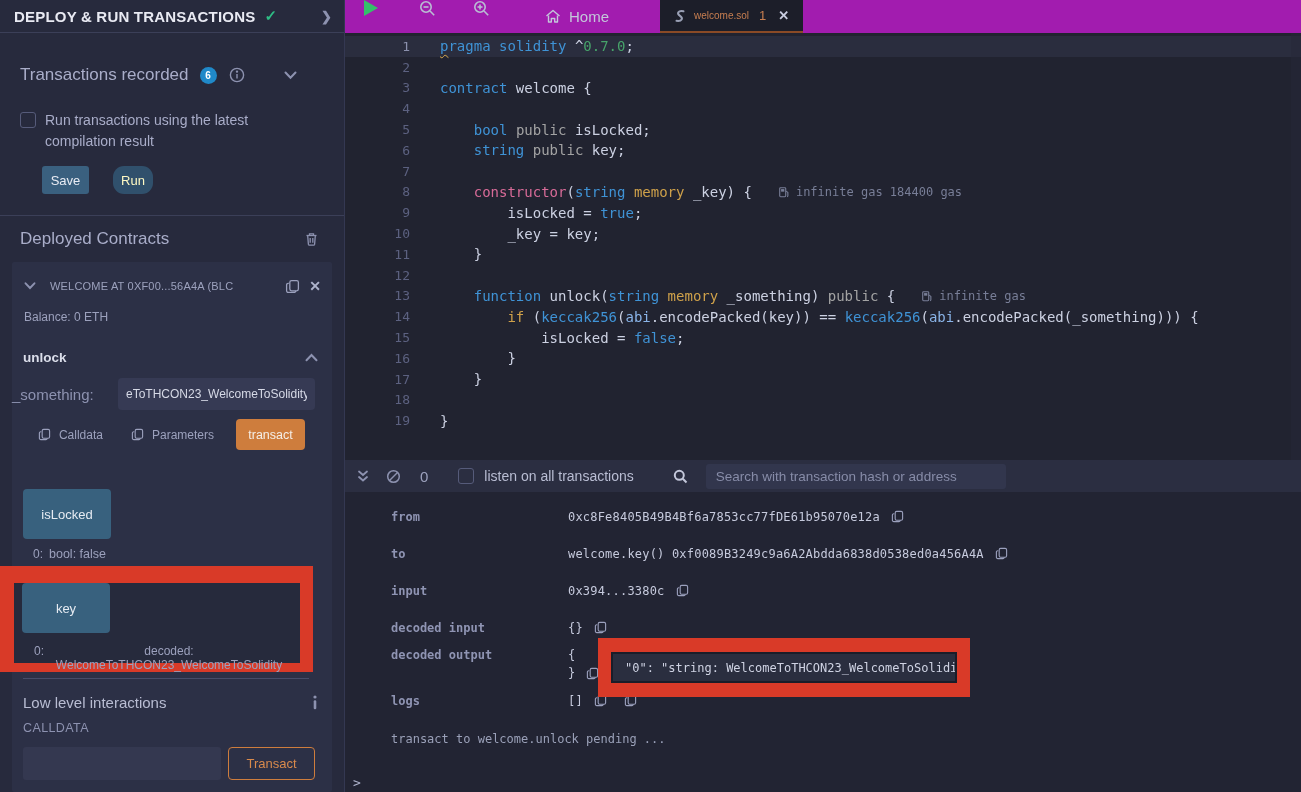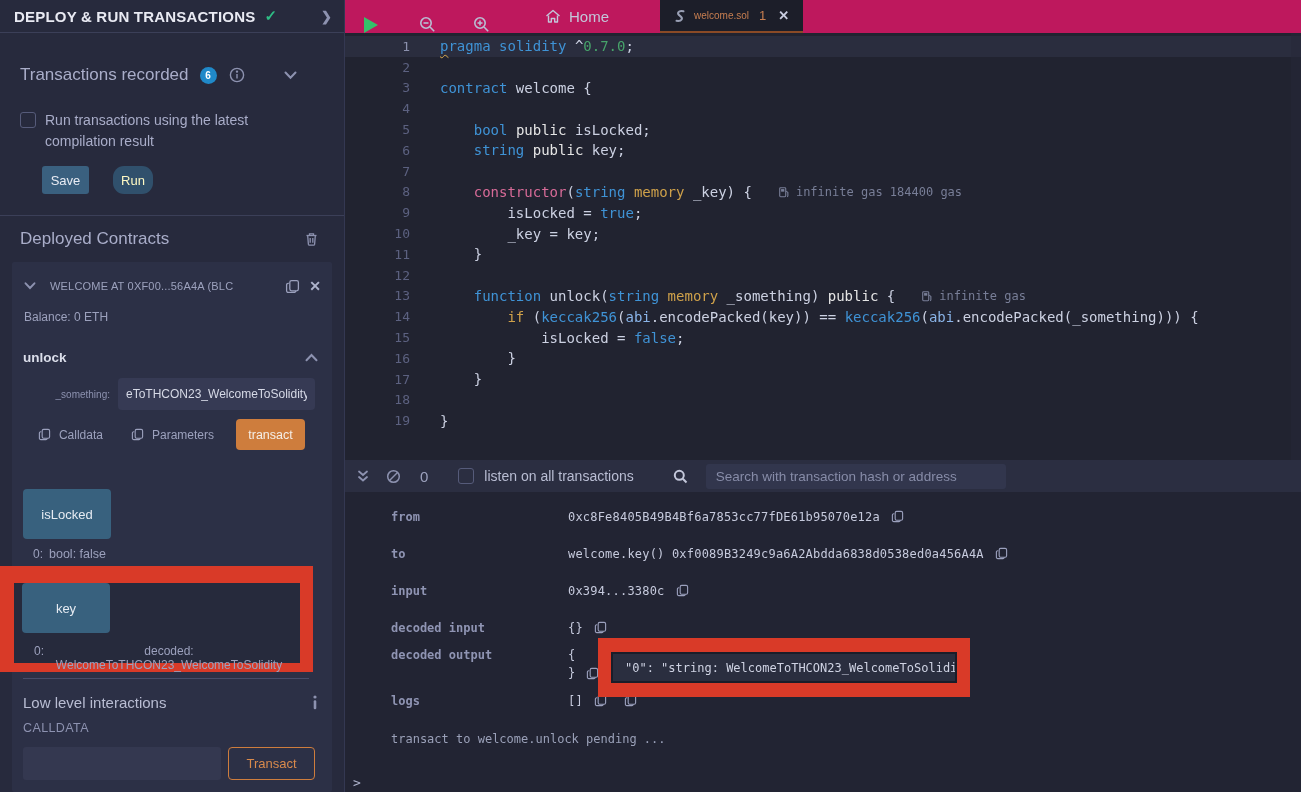--- a/index.html
+++ b/index.html
@@ -72,21 +72,21 @@
   .card-head .cp { margin: 0 9px 0 6px; }
   .close-x { color: #aeb3cc; font-size: 14px; font-weight: 700; }
 
   .balance { margin: 16px 0 0 12px; font-size: 12px; color: #9ca1bd; }
 
   .fn-head { display: flex; align-items: center; margin: 26px 14px 0 11px; }
   .fn-name { font-size: 13.5px; font-weight: 700; color: #dbdeea; }
   .fn-head .spacer { flex: 1; }
 
   .param-row { display: flex; align-items: center; margin-top: 13px; }
-  .param-label { width: 98px; text-align: right; font-size: 10px; color: #8d92b0; }
+  .param-label { width: 98px; font-size: 15px; color: #8d92b0; }
   .param-input {
     margin-left: 8px; width: 197px; height: 32px;
     background: #363a54; border: none; border-radius: 4px;
     color: #d6d9e6; font-size: 12px; padding: 0 8px;
     font-family: "Liberation Sans", sans-serif;
   }
   .action-row { display: flex; align-items: center; justify-content: flex-end; margin: 9px 27px 0 0; }
   .copy-group { display: flex; align-items: center; margin-right: 28px; }
   .copy-group .lbl { margin-left: 8px; font-size: 12px; color: #9ca1bd; }
   .btn-transact {
@@ -128,21 +128,21 @@
   .key-result { display: flex; margin-top: 11px; }
   .key-result .idx { margin-left: 20px; font-size: 12px; color: #9ca1bd; }
   .key-result .val {
     flex: 1; text-align: center; font-size: 12px; line-height: 14px;
     color: #9ca1bd; padding: 0 10px 0 4px;
   }
 
   
   .main { flex: 1; display: flex; flex-direction: column; min-width: 0; }
 
-  .tabbar { height: 33px; flex: none; background: #be185d; display: flex; align-items: flex-end; gap: 20px; }
+  .tabbar { height: 33px; flex: none; background: #a21caf; display: flex; align-items: flex-start; gap: 20px; }
   .play-icon {
     margin-left: 19px; width: 0; height: 0;
     border-left: 14px solid #35c06a; border-top: 8px solid transparent; border-bottom: 8px solid transparent;
   }
   .tool-icon { color: #b9bdd3; margin-left: 21px; }
   .tab-home { display: flex; align-items: center; gap: 8px; margin-left: 25px; padding: 0 10px; height: 33px; color: #c3c7da; font-size: 15px; }
   .tab-file {
     display: flex; align-items: center; gap: 8px; margin-left: 21px; padding: 0 14px; height: 33px;
     background: #1c1e29; border-bottom: 2px solid #8a4a26;
   }
@@ -152,21 +152,21 @@
 
   .editor { flex: 1; background: #212330; position: relative; overflow: hidden; font-family: "DejaVu Sans Mono", monospace; }
   .code-lines { padding-top: 3px; }
   .code-line { height: 20.8px; display: flex; align-items: center; }
   .code-line.hl { background: #2a2d3e; }
   .ln { width: 65px; text-align: right; font-size: 13px; color: #5c6180; flex: none; }
   .code-line.hl .ln { color: #8b90ad; }
   .lc { margin-left: 30px; font-size: 14px; white-space: pre; color: #ccd1e2; }
   .tk-b  { color: #3f93d6; }
   .tk-bsq{ color: #3f93d6; text-decoration: underline wavy #d7a94b 1px; text-underline-offset: 3px; }
-  .tk-g  { color: #e5e5e5; }
+  .tk-g  { color: #a3a3a3; }
   .tk-n  { color: #47a36a; }
   .tk-p  { color: #d86b98; }
   .tk-y  { color: #cfa14a; }
   .tk-lb { color: #8ab4e8; }
   .tk-w  { color: #ccd1e2; }
   .gas-note { display: inline-flex; align-items: center; gap: 6px; margin-left: 26px; color: #787e97; font-size: 12px; }
   .editor-scrollbar { position: absolute; right: 0; top: 0; width: 10px; height: 100%; background: #262839; opacity: .55; }
 
   
   .terminal { height: 332px; flex: none; display: flex; flex-direction: column; font-family: "DejaVu Sans Mono", monospace; }

